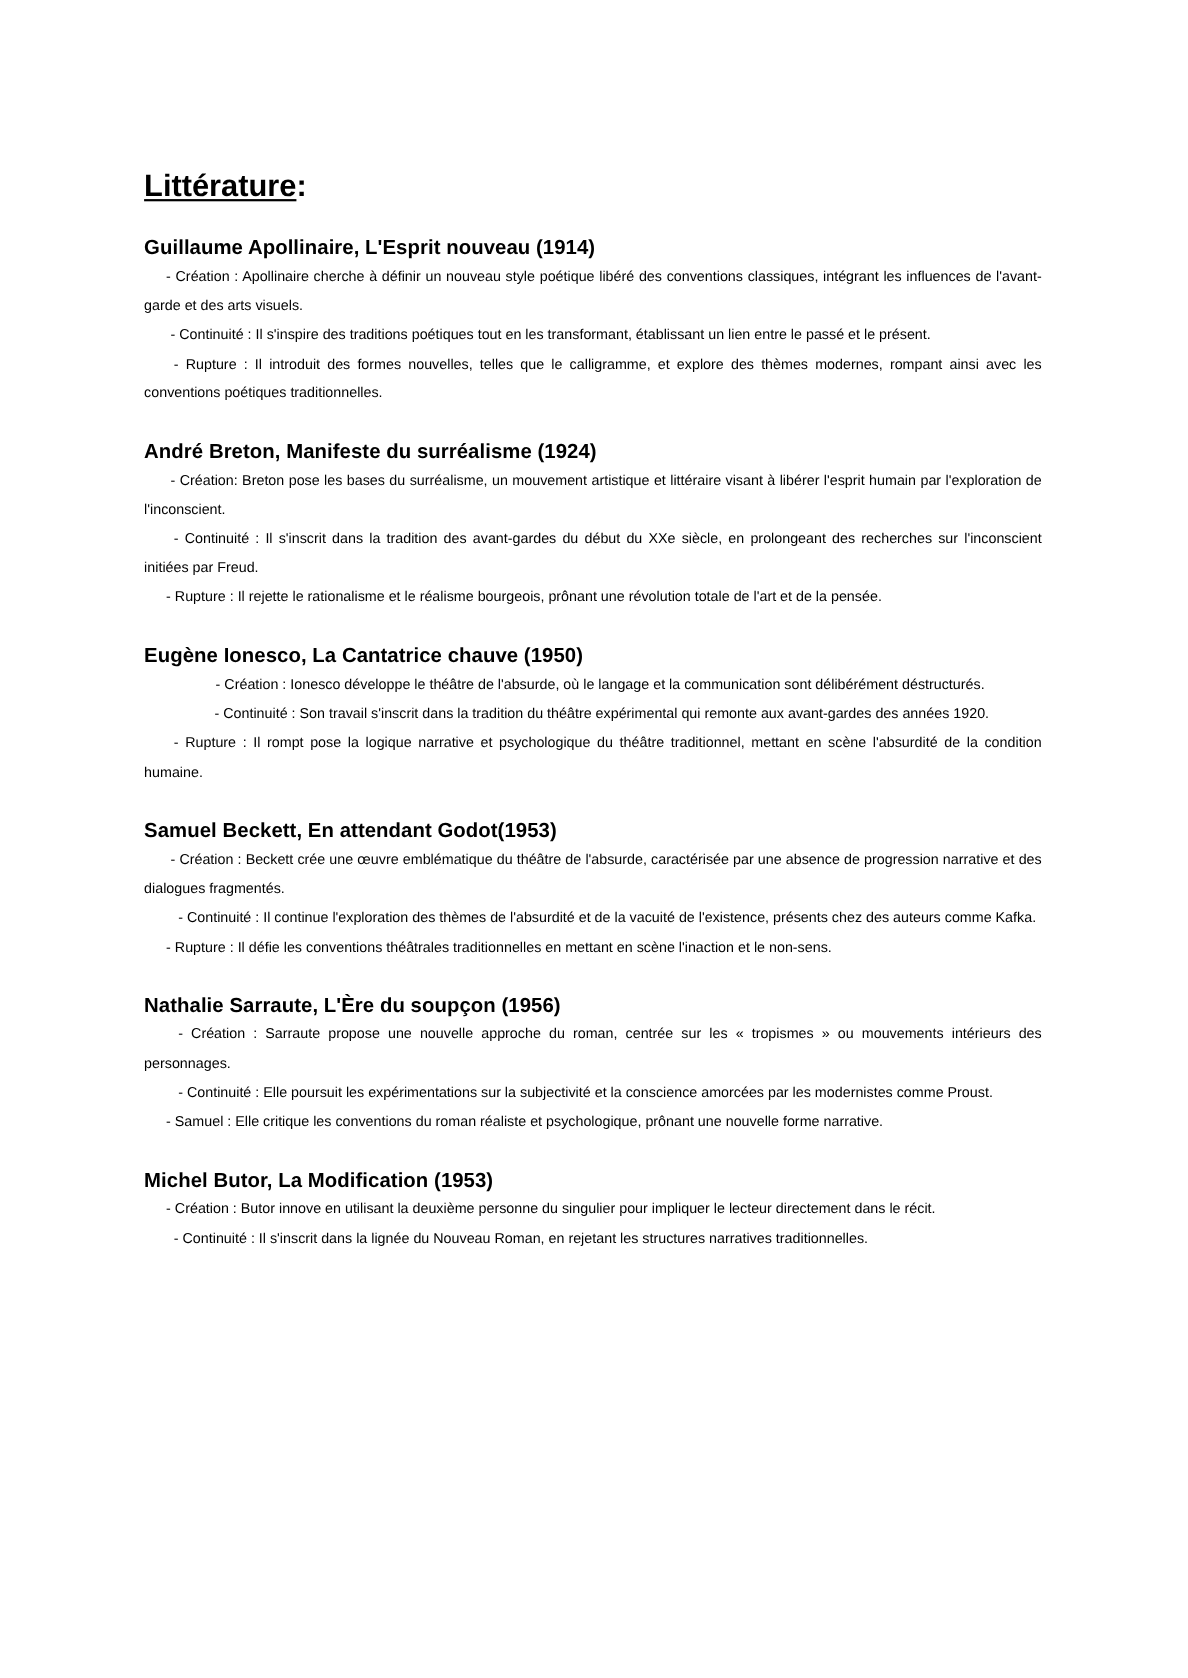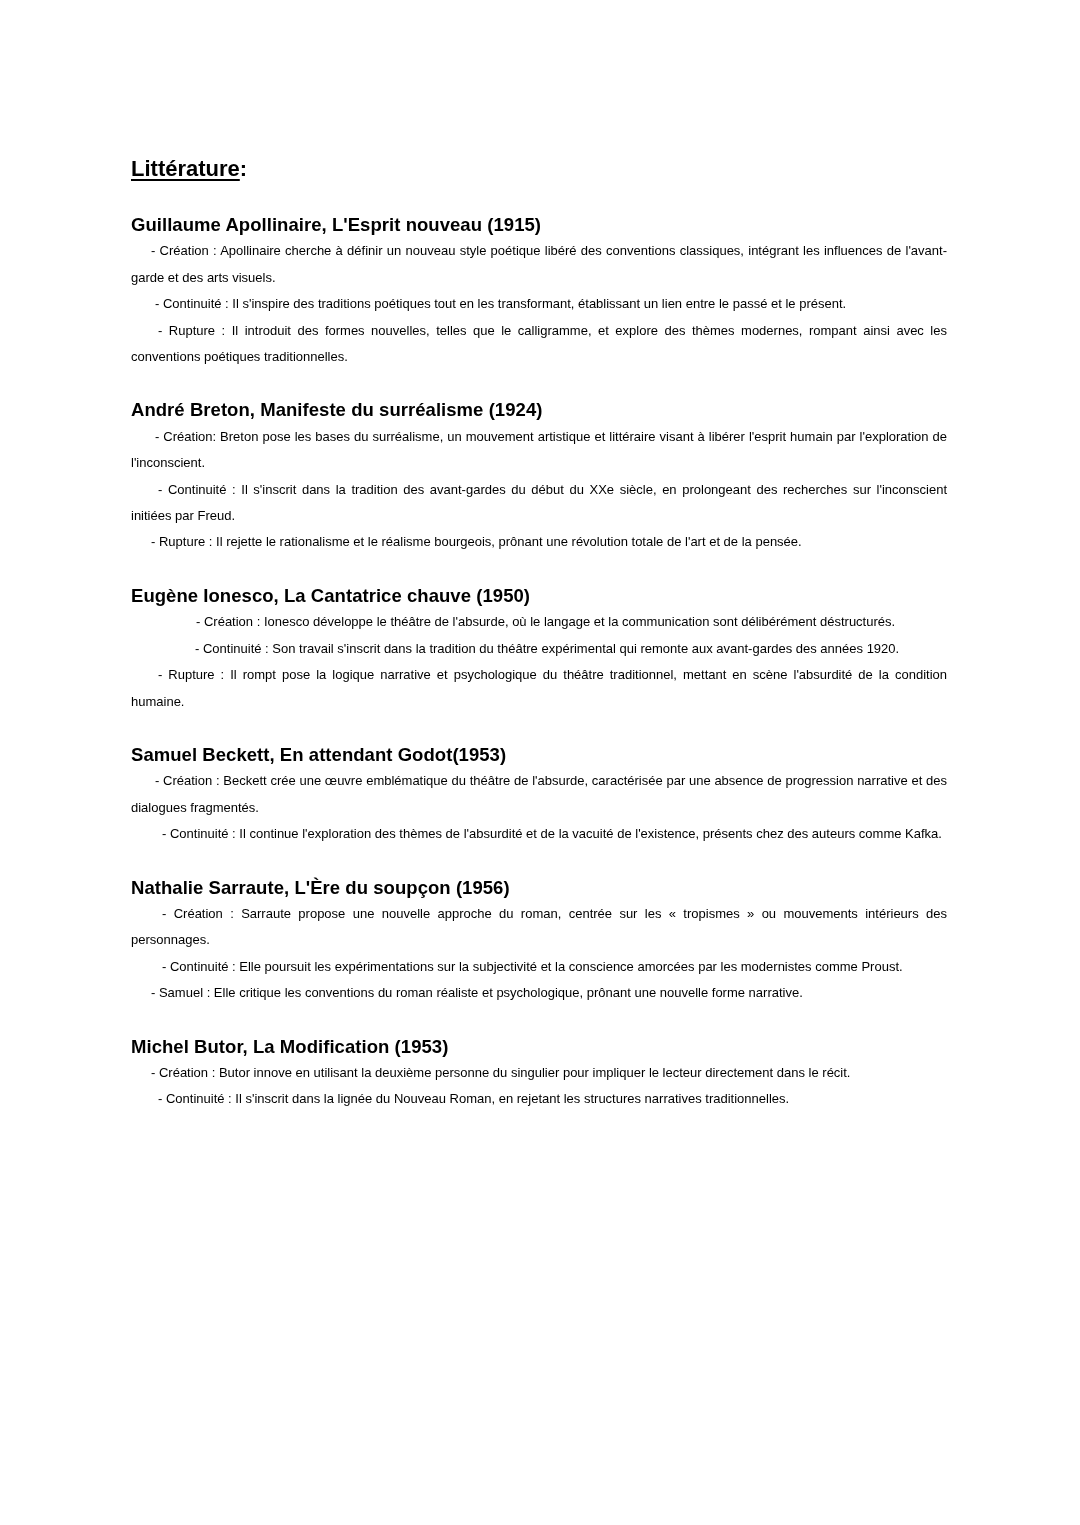--- a/index.html
+++ b/index.html
@@ -15,21 +15,21 @@
       font-family: "Liberation Sans", sans-serif;
       color: #000000;
     }
     .page {
       position: absolute;
       left: 131px;
       top: 153px;
       width: 816px;
     }
     .page-title {
-      font-size: 22px;
+      font-size: 28px;
       font-weight: bold;
       line-height: 32px;
       margin: 0;
     }
     .page-title .title-word {
       text-decoration: underline;
       text-decoration-thickness: 2px;
       text-underline-offset: 3px;
     }
     .section {
@@ -54,21 +54,21 @@
   </style>
 </head>
 <body>
 
 <div class="page">
   <h1 class="page-title"><span class="title-word">Littérature</span><span>:</span></h1>
   <div class="spacer-title"></div>
 
   <div id="sections">
       <div class="section">
-    <p class="section-heading">Guillaume Apollinaire, L'Esprit nouveau (1915)</p>
+    <p class="section-heading">Guillaume Apollinaire, L'Esprit nouveau (1914)</p>
     <div class="bullets">
           <p class="bullet" style="text-indent: 20px;">- Création : Apollinaire cherche à définir un nouveau style poétique libéré des conventions classiques, intégrant les influences de l'avant-garde et des arts visuels.</p>
           <p class="bullet" style="text-indent: 24px;">- Continuité : Il s'inspire des traditions poétiques tout en les transformant, établissant un lien entre le passé et le présent.</p>
           <p class="bullet" style="text-indent: 27px;">- Rupture : Il introduit des formes nouvelles, telles que le calligramme, et explore des thèmes modernes, rompant ainsi avec les conventions poétiques traditionnelles.</p>
         </div>
   </div>
       <div class="spacer-section"></div>
       <div class="section">
     <p class="section-heading">André Breton, Manifeste du surréalisme (1924)</p>
     <div class="bullets">
@@ -85,20 +85,21 @@
           <p class="bullet" style="text-indent: 20px; margin-left: 44px;">- Continuité : Son travail s'inscrit dans la tradition du théâtre expérimental qui remonte aux avant-gardes des années 1920.</p>
           <p class="bullet" style="text-indent: 27px;">- Rupture : Il rompt pose la logique narrative et psychologique du théâtre traditionnel, mettant en scène l'absurdité de la condition humaine.</p>
         </div>
   </div>
       <div class="spacer-section"></div>
       <div class="section">
     <p class="section-heading">Samuel Beckett, En attendant Godot(1953)</p>
     <div class="bullets">
           <p class="bullet" style="text-indent: 24px;">- Création : Beckett crée une œuvre emblématique du théâtre de l'absurde, caractérisée par une absence de progression narrative et des dialogues fragmentés.</p>
           <p class="bullet" style="text-indent: 31px;">- Continuité : Il continue l'exploration des thèmes de l'absurdité et de la vacuité de l'existence, présents chez des auteurs comme Kafka.</p>
+          <p class="bullet" style="text-indent: 20px;">- Rupture : Il défie les conventions théâtrales traditionnelles en mettant en scène l'inaction et le non-sens.</p>
         </div>
   </div>
       <div class="spacer-section"></div>
       <div class="section">
     <p class="section-heading">Nathalie Sarraute, L'Ère du soupçon (1956)</p>
     <div class="bullets">
           <p class="bullet" style="text-indent: 31px;">- Création : Sarraute propose une nouvelle approche du roman, centrée sur les « tropismes » ou mouvements intérieurs des personnages.</p>
           <p class="bullet" style="text-indent: 31px;">- Continuité : Elle poursuit les expérimentations sur la subjectivité et la conscience amorcées par les modernistes comme Proust.</p>
           <p class="bullet" style="text-indent: 20px;">- Samuel : Elle critique les conventions du roman réaliste et psychologique, prônant une nouvelle forme narrative.</p>
         </div>

